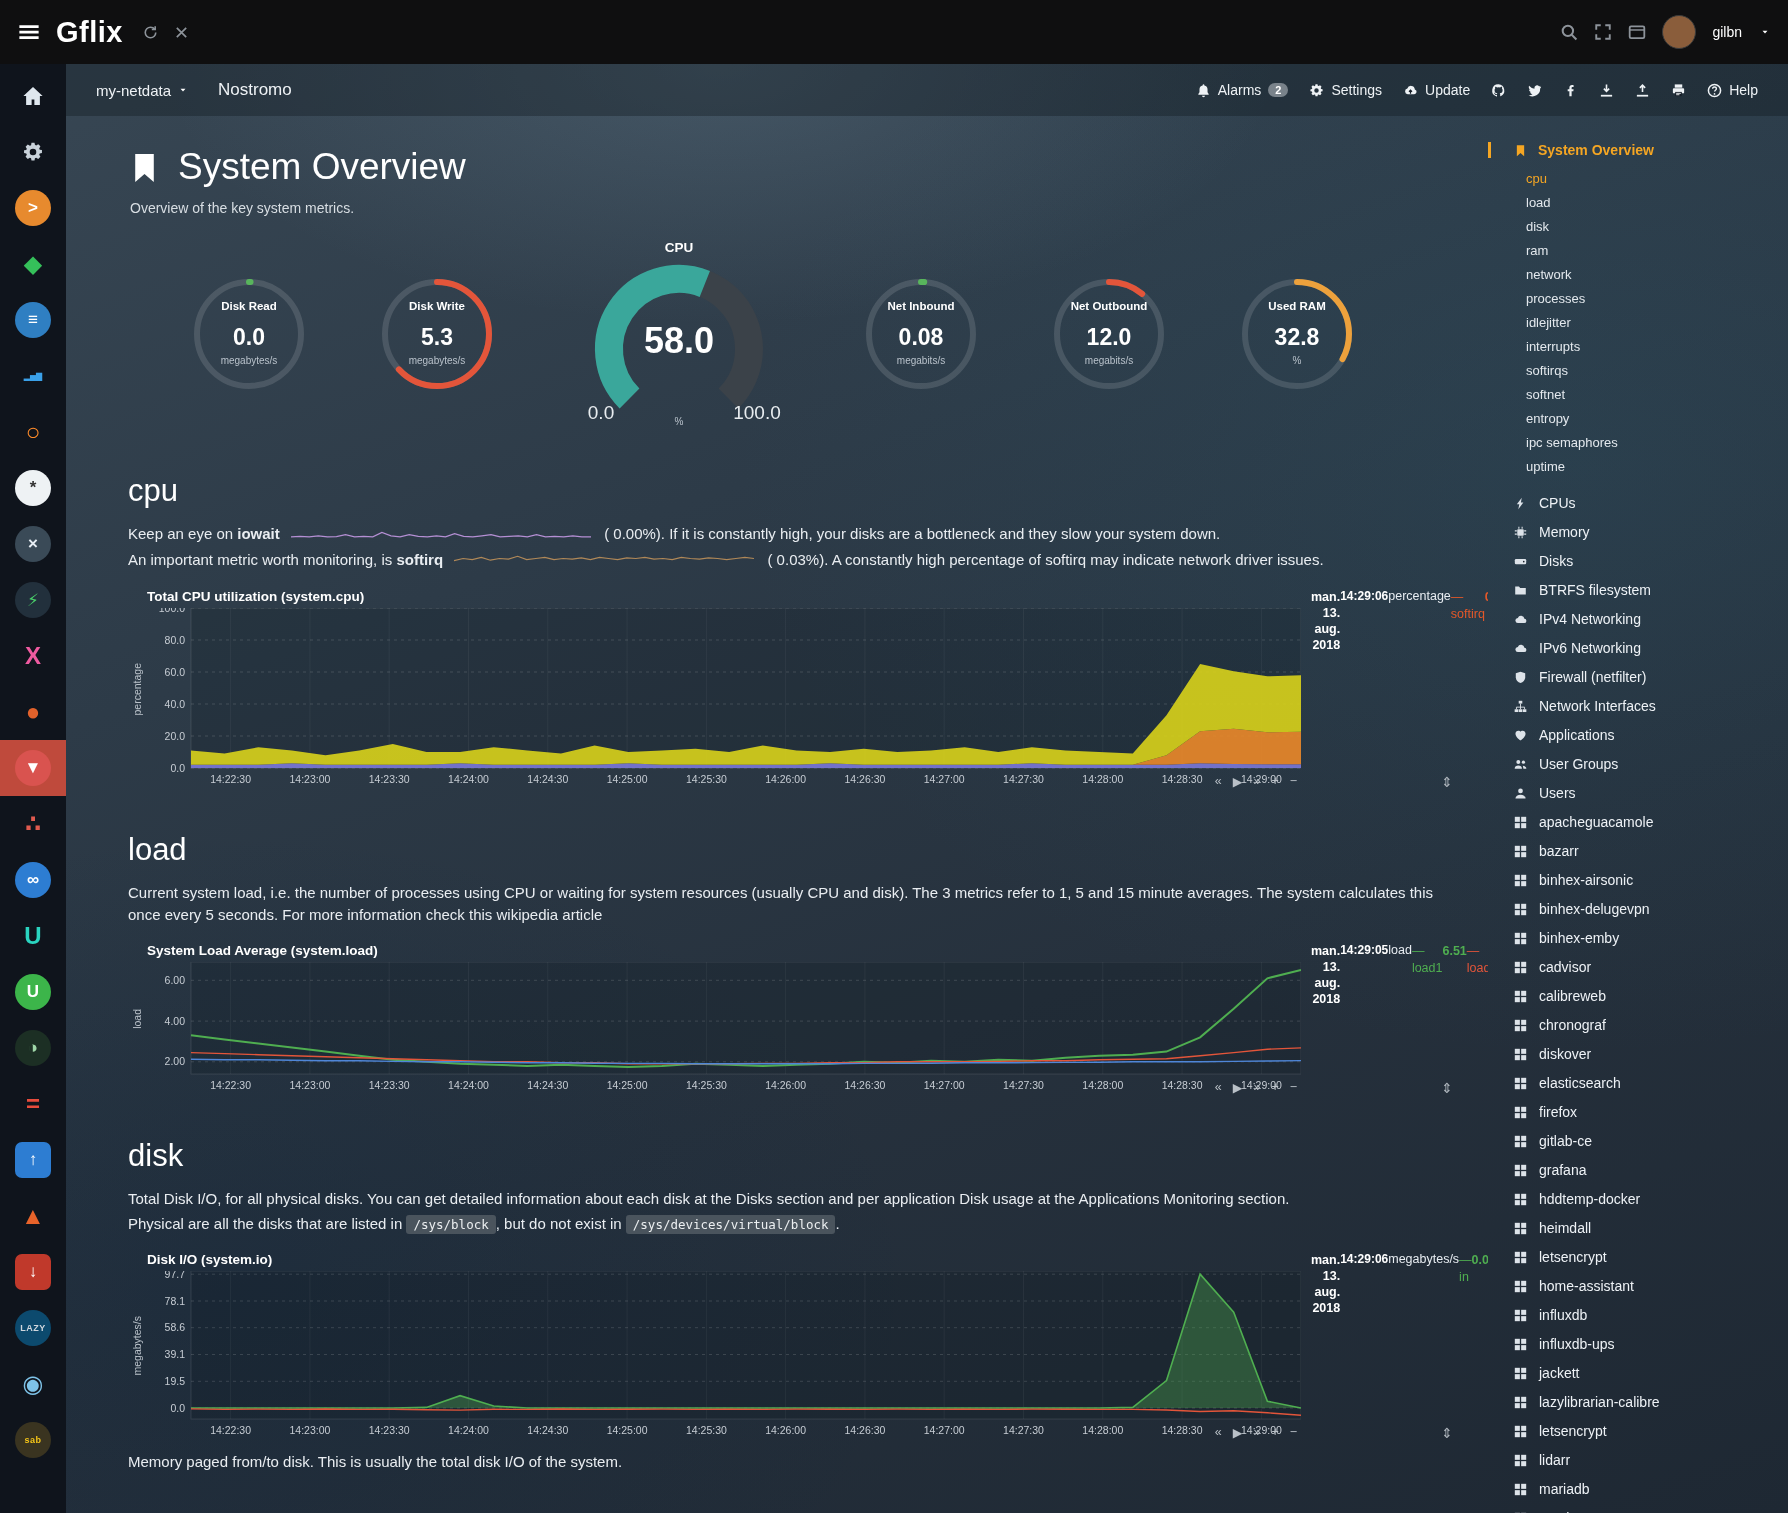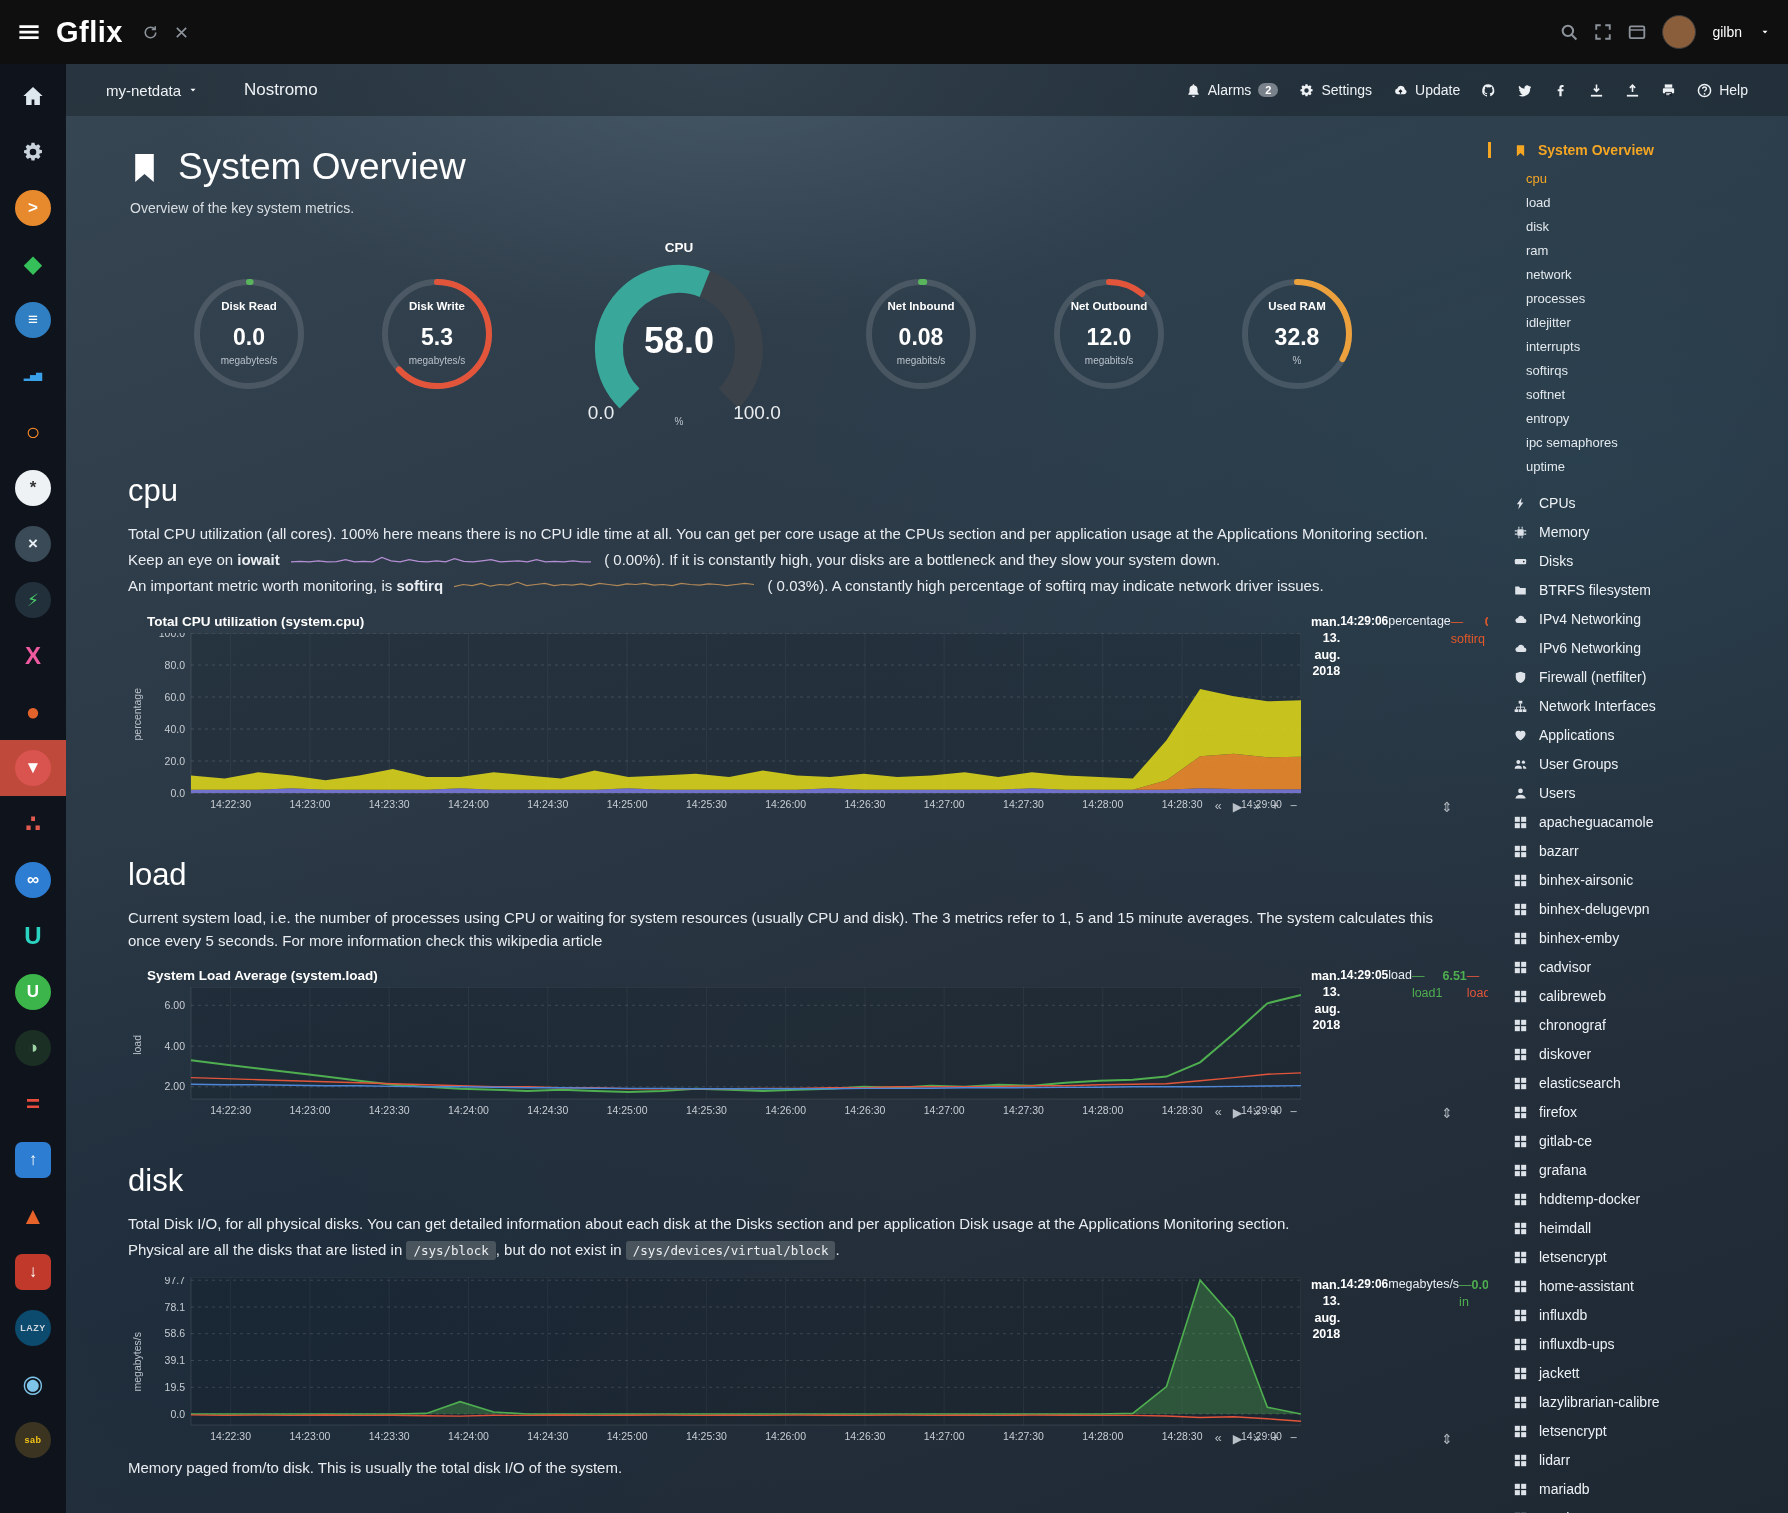--- a/index.html
+++ b/index.html
@@ -36,21 +36,21 @@
   .app-plain { font-size:22px; display:inline-flex; }
 
   
   .main { position:absolute; top:64px; left:66px; right:0; bottom:0; overflow:hidden;
     background:
       radial-gradient(900px 420px at 38% 0%, rgba(130,160,180,.22), transparent 62%),
       radial-gradient(1300px 900px at 88% 28%, rgba(45,95,115,.22), transparent 65%),
       radial-gradient(1100px 750px at 10% 85%, rgba(18,38,58,.38), transparent 62%),
       linear-gradient(160deg,#374653 0%,#2d3b48 32%,#26313d 62%,#1e2833 100%);
   }
-  .nd-nav { height:52px; display:flex; align-items:center; gap:46px; padding:0 40px;
+  .nd-nav { height:52px; display:flex; align-items:center; gap:30px; padding:0 30px;
             background:rgba(14,22,30,.35); color:#eef2f5; }
   .nd-host { font-size:15px; display:flex; align-items:center; gap:7px; cursor:pointer; }
   .nd-hostname { font-size:17px; }
   .nd-right { display:flex; align-items:center; gap:21px; font-size:14px; }
   .nd-item { display:flex; align-items:center; gap:7px; cursor:pointer; color:#eef2f5; white-space:nowrap; }
   .nd-item .ic { color:#eef2f5; font-size:15px; }
   .badge { background:#79828a; color:#fff; font-size:11px; font-weight:bold; border-radius:9px; padding:1px 7px; }
 
   
   .menu { position:absolute; top:52px; right:0; bottom:0; width:300px; padding:26px 14px 0 26px; overflow:hidden; }
@@ -843,21 +843,20 @@
             <circle cx="66" cy="66" r="52" stroke="rgba(255,255,255,.13)" stroke-width="6" fill="none"></circle>
             <circle cx="66" cy="66" r="52" stroke="#eda13c" stroke-width="6" fill="none" stroke-linecap="round" stroke-dasharray="107.8 326.7" transform="rotate(-90 66 66)"></circle>
             <text x="66" y="42" class="g-title">Used RAM</text>
             <text x="66" y="77" class="g-value">32.8</text>
             <text x="66" y="96" class="g-unit">%</text>
           </svg></div>
       </div>
 
     <section>
       <h2>cpu</h2>
-      <p class="desc">Total CPU utilization (all cores). 100% here means there is no CPU idle time at all. You can get per core usage at the CPUs section and per application usage at the Applications Monitoring section.</p>
       <p class="desc">
         <span>Keep an eye on </span><b>iowait</b>
         <span class="spark"><svg width="300" height="15">
               <polyline points="0.0,11.9 9.1,11.3 18.2,11.9 27.3,10.8 36.4,11.9 45.5,11.7 54.5,9.7 63.6,11.9 72.7,11.3 81.8,11.9 90.9,7.5 100.0,10.8 109.1,11.9 118.2,9.7 127.3,11.3 136.4,11.9 145.5,10.8 154.5,11.9 163.6,8.6 172.7,11.3 181.8,11.9 190.9,10.8 200.0,9.7 209.1,11.9 218.2,11.3 227.3,10.8 236.4,11.9 245.5,9.7 254.5,11.9 263.6,11.3 272.7,11.9 281.8,10.8 290.9,11.9 300.0,11.9" fill="none" stroke="#b58fd4" stroke-width="1.2"></polyline>
             </svg></span>
         <span>(  0.00%). If it is constantly high, your disks are a bottleneck and they slow your system down.</span>
       </p>
       <p class="desc">
         <span>An important metric worth monitoring, is </span><b>softirq</b>
         <span class="spark"><svg width="300" height="15">
@@ -1036,20 +1035,21 @@
       <h2>disk</h2>
       <p class="desc">Total Disk I/O, for all physical disks. You can get detailed information about each disk at the Disks section and per application Disk usage at the Applications Monitoring section.</p>
       <p class="desc">
         <span>Physical are all the disks that are listed in </span><code>/sys/block</code><span>, but do not exist in </span><code>/sys/devices/virtual/block</code><span>.</span>
       </p>
       <div class="chart">
           <div class="ylab-wrap">
             <span class="ylab">megabytes/s</span>
           </div>
           <div class="chart-mid">
+            <div class="chart-title">Disk I/O (system.io)</div>
             <svg class="plot" width="1156" height="170">
               <rect x="46" y="0" width="1110" height="148" fill="rgba(8,14,20,.18)" stroke="rgba(255,255,255,.10)"></rect>
               <line x1="85.6" x2="85.6" y1="0" y2="148" stroke="rgba(255,255,255,.05)"></line>
               <text x="85.6" y="163" class="tick" text-anchor="middle">14:22:30</text>
               <line x1="164.9" x2="164.9" y1="0" y2="148" stroke="rgba(255,255,255,.05)"></line>
               <text x="164.9" y="163" class="tick" text-anchor="middle">14:23:00</text>
               <line x1="244.2" x2="244.2" y1="0" y2="148" stroke="rgba(255,255,255,.05)"></line>
               <text x="244.2" y="163" class="tick" text-anchor="middle">14:23:30</text>
               <line x1="323.5" x2="323.5" y1="0" y2="148" stroke="rgba(255,255,255,.05)"></line>
               <text x="323.5" y="163" class="tick" text-anchor="middle">14:24:00</text>

